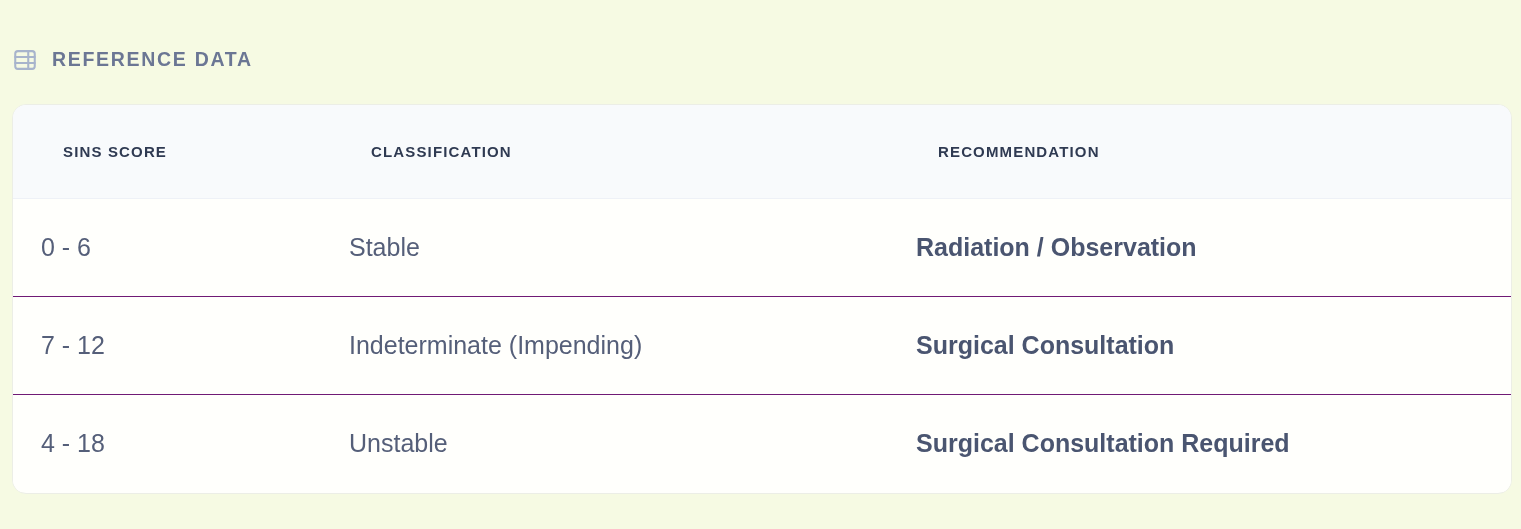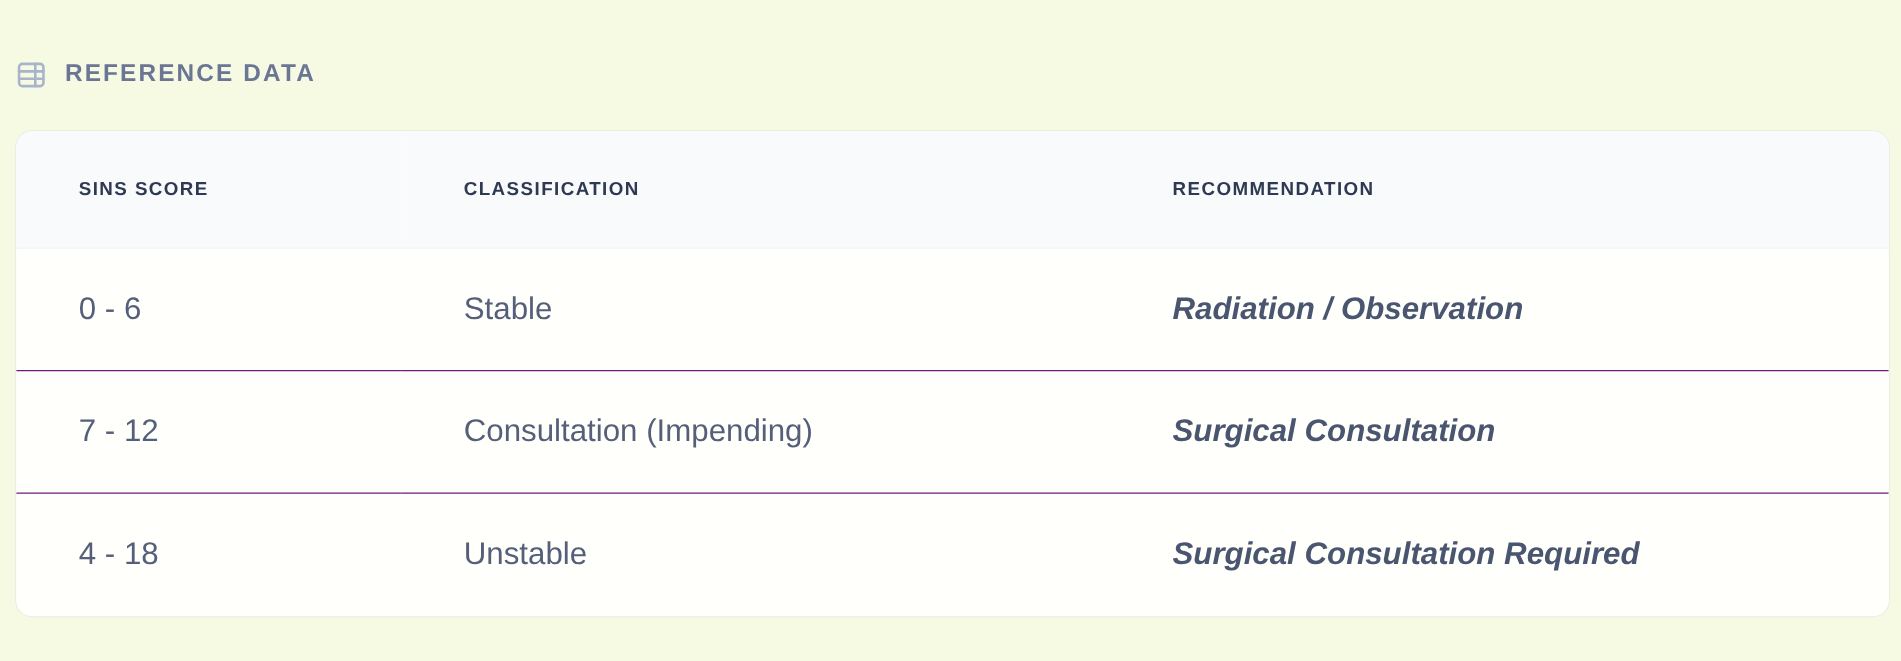--- a/index.html
+++ b/index.html
@@ -95,37 +95,36 @@
   .table tbody tr {
     background: #fffffc;
   }
 
   .table tbody tr + tr td {
     border-top: 1px solid #701a75;
   }
 
   .table td {
     height: 98px;
-    padding: 0 0 0 50px;
+    padding: 0 0 0 28px;
     vertical-align: middle;
     white-space: nowrap;
     font-size: 25px;
     line-height: 1.2;
   }
 
   .cell-score,
   .cell-classification {
     color: #555f79;
     font-weight: normal;
   }
 
   .cell-recommendation {
     color: #4a5570;
     font-weight: 600;
-    font-style: italic;
   }
 
   
 </style>
 </head>
 <body>
 
 <div class="page">
 
   <div class="section-header">
@@ -155,21 +154,21 @@
         </tr>
       </thead>
       <tbody>
         <tr>
           <td class="cell-score">0 - 6</td>
           <td class="cell-classification">Stable</td>
           <td class="cell-recommendation">Radiation / Observation</td>
         </tr>
         <tr>
           <td class="cell-score">7 - 12</td>
-          <td class="cell-classification">Consultation (Impending)</td>
+          <td class="cell-classification">Indeterminate (Impending)</td>
           <td class="cell-recommendation">Surgical Consultation</td>
         </tr>
         <tr>
           <td class="cell-score">4 - 18</td>
           <td class="cell-classification">Unstable</td>
           <td class="cell-recommendation">Surgical Consultation Required</td>
         </tr>
       </tbody>
     </table>
   </div>

